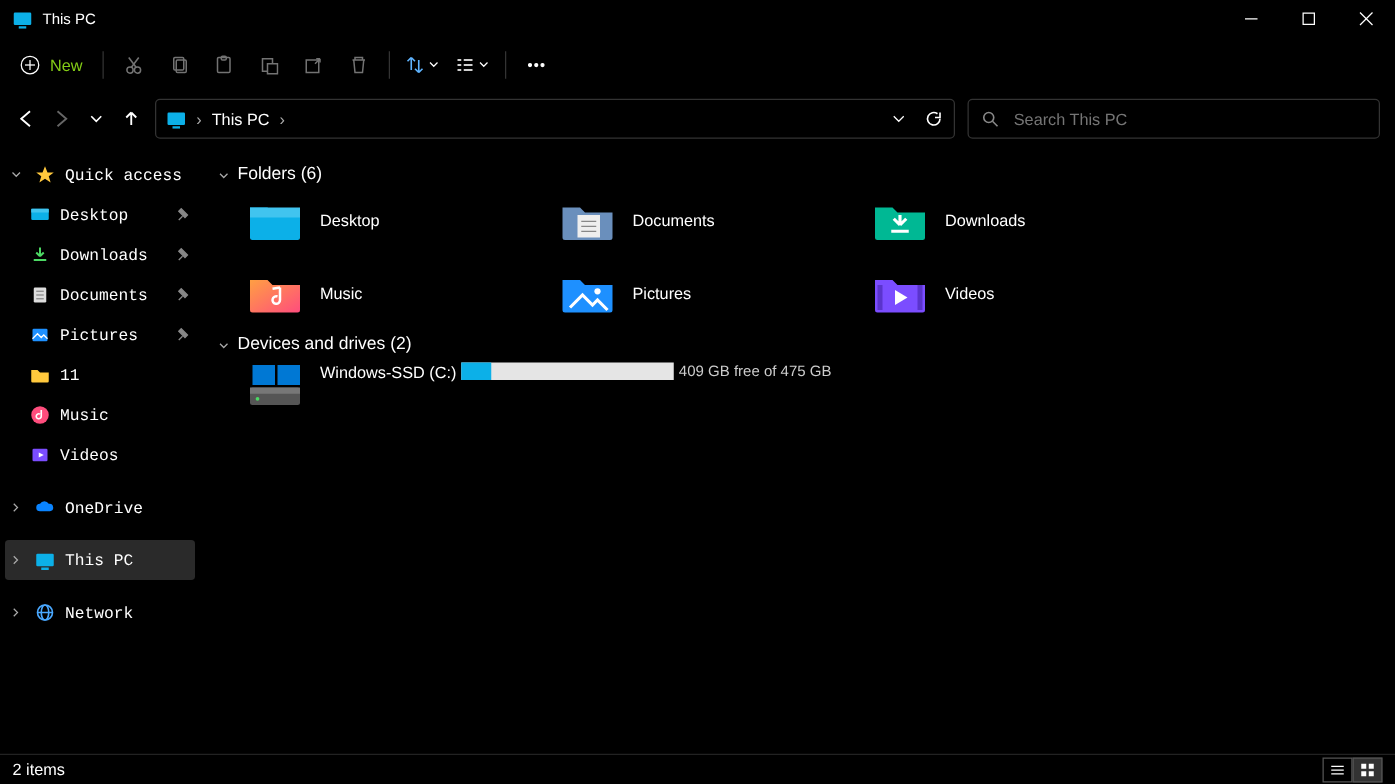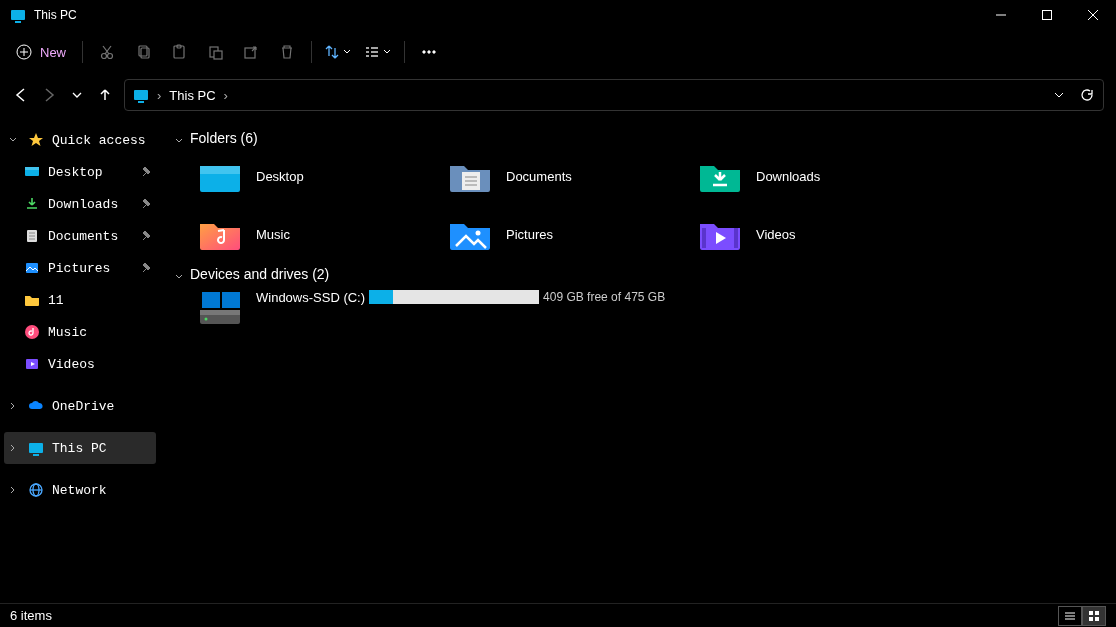--- a/index.html
+++ b/index.html
@@ -8,21 +8,21 @@
 
 
 .titlebar { height: 30px; display: flex; align-items: center; padding-left: 10px; }
 .titlebar .icon { width: 16px; height: 16px; margin-right: 8px; }
 .titlebar .title { flex: 1; font-size: 12px; }
 .winbtn { width: 46px; height: 30px; display:flex; align-items:center; justify-content:center; }
 .winbtn svg { stroke:#fff; }
 
 
 .toolbar { height: 44px; display:flex; align-items:center; padding: 0 6px; }
-.tool { display:flex; align-items:center; justify-content:center; height:36px; min-width:36px; padding:0 6px; border-radius:4px; color:#f0abfc;}
+.tool { display:flex; align-items:center; justify-content:center; height:36px; min-width:36px; padding:0 6px; border-radius:4px; color:#84cc16;}
 .tool svg { stroke:#fff; fill:none; }
 .sep { width:1px; height:22px; background:#333; margin:0 6px;}
 .new-btn { display:flex; align-items:center; gap:8px; padding:0 10px; min-width: auto;}
 .sortgroup{display:flex;align-items:center;gap:2px;}
 
 
 .navbar { height: 42px; display:flex; align-items:center; gap:10px; padding: 0 12px; }
 .navicons{display:flex;align-items:center;gap:10px;}
 .navicon{width:18px;display:flex;justify-content:center;}
 .addr { flex:1; height:32px; border:1px solid #333; border-radius:4px; display:flex; align-items:center; padding:0 8px; gap:8px;}
@@ -209,20 +209,29 @@
     <span>
         <svg width="12" height="12">
           <path d="M2 4 L6 8 L10 4" stroke="#fff" fill="none"></path>
         </svg>
       </span>
     <span style="margin-left:6px;">
         <svg width="16" height="16">
           <path d="M13 8 a5 5 0 1 1 -2 -4 M13 3 v4 h-4" stroke="#fff" fill="none" stroke-width="1.3"></path>
         </svg>
       </span>
+  </div>
+  <div class="search">
+    <span>
+        <svg width="14" height="14">
+          <circle cx="6" cy="6" r="4" stroke="#888" fill="none" stroke-width="1.3"></circle>
+          <line x1="9" y1="9" x2="13" y2="13" stroke="#888" stroke-width="1.3"></line>
+        </svg>
+      </span>
+    <input placeholder="Search This PC" style="">
   </div>
 </div>
 
 <div class="body">
 
   <div class="sidebar">
     <div class="side-item">
       <span class="chev">
           <svg width="10" height="10">
             <path d="M2 3 L5 6 L8 3" stroke="#aaa" fill="none"></path>
@@ -464,21 +473,21 @@
         <div class="bar">
             <div class="fill" id="drive-fill" style="width: 14%;"></div>
           </div>
         <span class="drive-sub">409 GB free of 475 GB</span>
       </div>
     </div>
   </div>
 </div>
 
 <div class="status">
-  <span>6 items</span>
+  <span>2 items</span>
   <div class="viewbtns">
     <div class="viewbtn">
         <svg width="14" height="14">
           <line x1="2" y1="4" x2="12" y2="4" stroke="#fff"></line>
           <line x1="2" y1="7" x2="12" y2="7" stroke="#fff"></line>
           <line x1="2" y1="10" x2="12" y2="10" stroke="#fff"></line>
         </svg>
       </div>
     <div class="viewbtn" style="background:#333;">
         <svg width="14" height="14">

